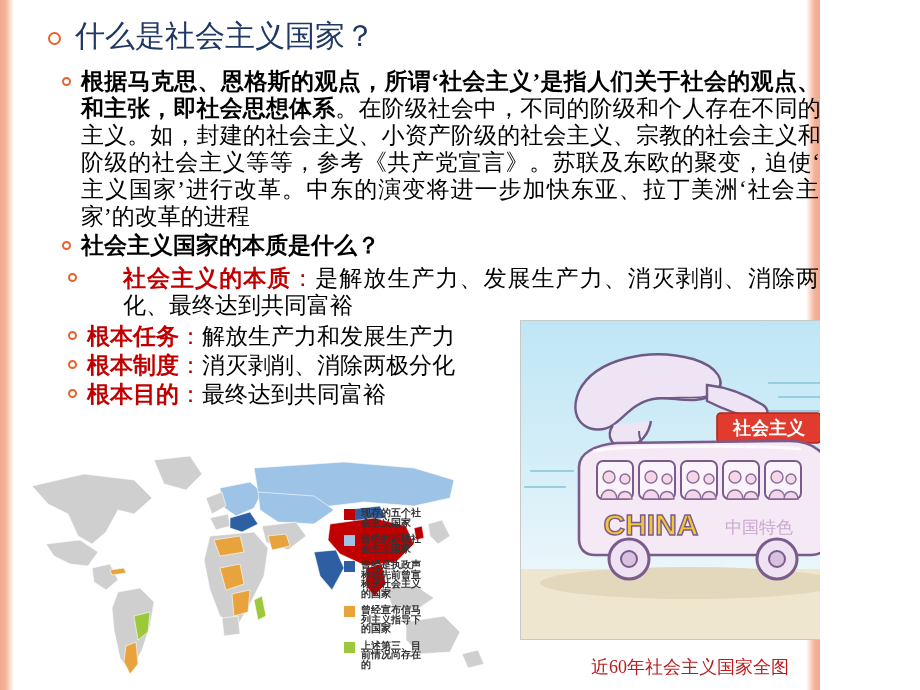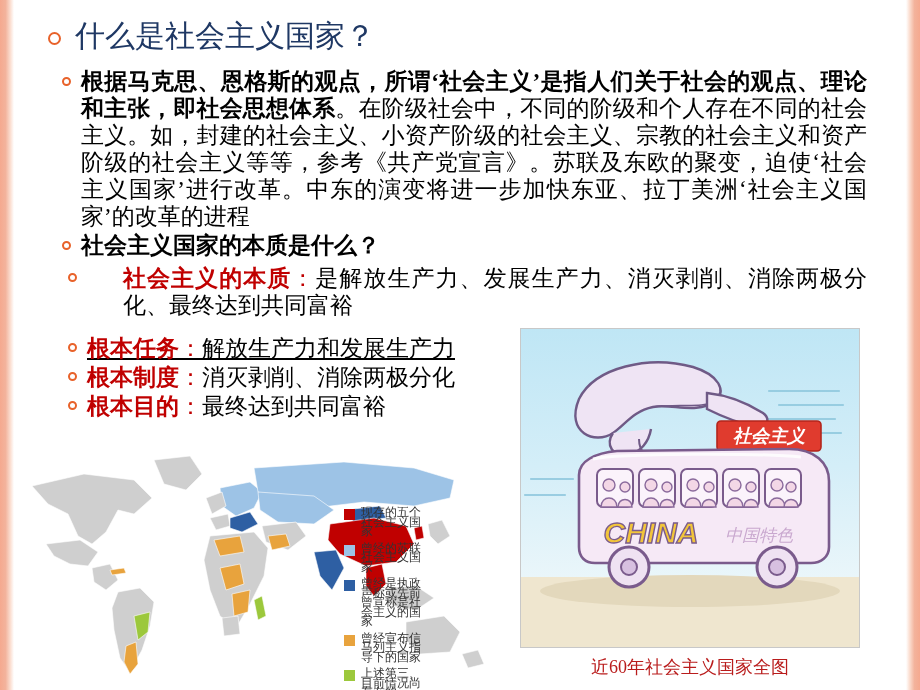--- a/index.html
+++ b/index.html
@@ -10,21 +10,21 @@
     width: 920px;
     height: 690px;
     background: #ffffff;
     font-family: "Liberation Serif", "DejaVu Serif", serif;
     overflow: hidden;
     position: relative;
   }
   .slide {
     position: absolute;
     left: 0; top: 0;
-    width: 920px;
+    width: 820px;
     height: 690px;
     background: #ffffff;
     overflow: hidden;
   }
   
   .edge-bar {
     position: absolute;
     top: 0;
     width: 14px;
     height: 690px;
@@ -114,28 +114,27 @@
     position: absolute;
     left: 14px;
     top: 440px;
     width: 500px;
     height: 250px;
     background: #ffffff;
   }
   .bus-img {
     position: absolute;
     left: 520px;
-    top: 328px;
+    top: 320px;
     width: 340px;
     height: 320px;
     border: 1px solid #c8c8c8;
     box-sizing: border-box;
     overflow: hidden;
     background: linear-gradient(to bottom, #cfeaf6 0%, #bfe3f4 45%, #d9e9ef 70%, #e9e3d2 72%, #efe9d8 100%);
-    font-style: italic;
   }
   .caption {
     position: absolute;
     left: 520px;
     top: 655px;
     width: 340px;
     text-align: center;
     font-size: 18px;
     color: #b91c1c;
     font-family: "Liberation Serif", "DejaVu Serif", serif;
@@ -155,24 +154,25 @@
     align-items: flex-start;
     margin-bottom: 7px;
   }
   .legend-sw {
     width: 11px; height: 11px;
     flex: 0 0 auto;
     margin-right: 6px;
     margin-top: 1px;
   }
   .legend-tx {
-    font-size: 12px;
+    font-size: 10px;
     line-height: 9.5px;
     color: #333333;
     width: 60px;
+    font-weight: bold;
   }
 
   
   .bus-canvas { position: absolute; left: 0; top: 0; width: 338px; height: 318px; }
 </style>
 </head>
 <body>
 
 <div class="slide">
 
@@ -194,21 +194,21 @@
     <div class="li lvl1" style="">
       <span class="ring"></span>
       <span class="txt sub-q">社会主义国家的本质是什么？</span>
     </div>
 
     <div class="li lvl2 small" style="margin-top:6px;gap:36px;">
       <span class="ring"></span>
       <span class="txt"><span class="redb">社会主义的本质</span><span class="red">：</span><span>是解放生产力、发展生产力、消灭剥削、消除两极分化、最终达到共同富裕</span></span>
     </div>
 
-    <div class="li lvl2 small" style="margin-top:16px;text-decoration:underline;">
+    <div class="li lvl2 small" style="margin-top:4px;">
       <span class="ring"></span>
       <span class="txt"><span class="redb">根本任务</span><span class="red">：</span><span>解放生产力和发展生产力</span></span>
     </div>
 
     <div class="li lvl2 small" style="">
       <span class="ring"></span>
       <span class="txt"><span class="redb">根本制度</span><span class="red">：</span><span>消灭剥削、消除两极分化</span></span>
     </div>
 
     <div class="li lvl2 small" style="">

